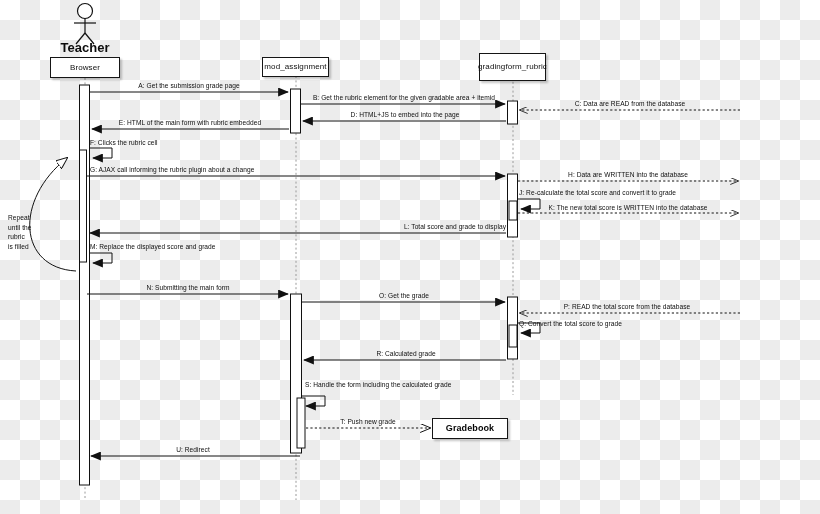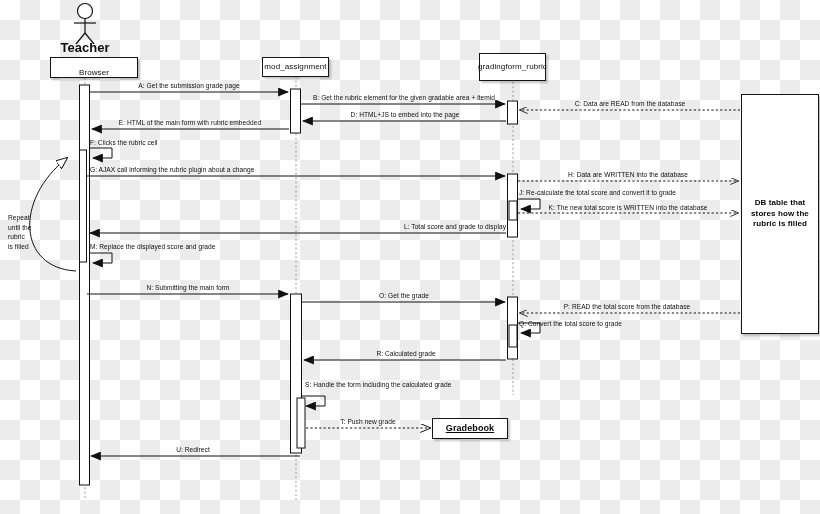--- a/index.html
+++ b/index.html
@@ -37,21 +37,21 @@
   .msg.c{transform:translateX(-50%);}
   .msg.r{transform:translateX(-100%);}
   .note{
     position:absolute;font-size:6.6px;color:#0e0e0e;line-height:1.45;
     letter-spacing:0.05px;
   }
   .dbtxt{
     position:absolute;font-size:8px;font-weight:bold;color:#050505;
     text-align:center;line-height:1.3;
   }
-  .gbtxt{font-size:9px;font-weight:bold;color:#050505;text-decoration:underline;}
+  .gbtxt{font-size:9px;font-weight:bold;color:#050505;}
 </style>
 </head>
 <body>
 
 <div id="stage">
 
   <svg id="diagram" viewBox="0 0 820 514">
     <defs>
       <marker id="solidArrowR" viewBox="0 0 12 10" refX="11" refY="5" markerWidth="11" markerHeight="9" orient="auto">
         <path d="M0,0 L12,5 L0,10 z" fill="#111"></path>
@@ -140,35 +140,32 @@
       <line x1="300" y1="456" x2="91" y2="456" marker-end="url(#solidArrowL)"></line>
     </g>
 
     <g stroke="#111" stroke-width="1" fill="none">
       <path d="M76,271 C18,268 14,200 67,158" marker-end="url(#hollowArrow)"></path>
     </g>
   </svg>
 
   <div class="actor-name" style="left:55px;top:40px;width:60px;">Teacher</div>
 
-  <div class="boxlbl" style="left:50px;top:57px;width:88px;height:21px;align-items:flex-end;">
+  <div class="boxlbl" style="left:50px;top:57px;width:70px;height:21px;">
     <span>Browser</span>
   </div>
 
   <div class="boxlbl" style="left:262px;top:57px;width:67px;height:20px;text-align:right;">
     <span>mod_assignment</span>
   </div>
 
   <div class="boxlbl" style="left:479px;top:53px;width:67px;height:28px;">
     <span>gradingform_rubric</span>
   </div>
 
-  <div class="boxlbl" style="left:741px;top:94px;width:78px;height:240px;">
-    <span class="dbtxt" style="position:static;width:72px;">DB table that stores how the rubric is filled</span>
-  </div>
 
   <div class="boxlbl" style="left:432px;top:418px;width:76px;height:21px;">
     <span class="gbtxt">Gradebook</span>
   </div>
 
   <div class="msg c" style="left:189px;top:83px;">A: Get the submission grade page</div>
   <div class="msg c" style="left:404px;top:95px;">B: Get the rubric element for the given gradable area + itemid</div>
   <div class="msg c" style="left:630px;top:101px;">C: Data are READ from the database</div>
   <div class="msg c" style="left:405px;top:112px;">D: HTML+JS to embed into the page</div>
   <div class="msg c" style="left:190px;top:120px;">E: HTML of the main form with rubric embedded</div>

